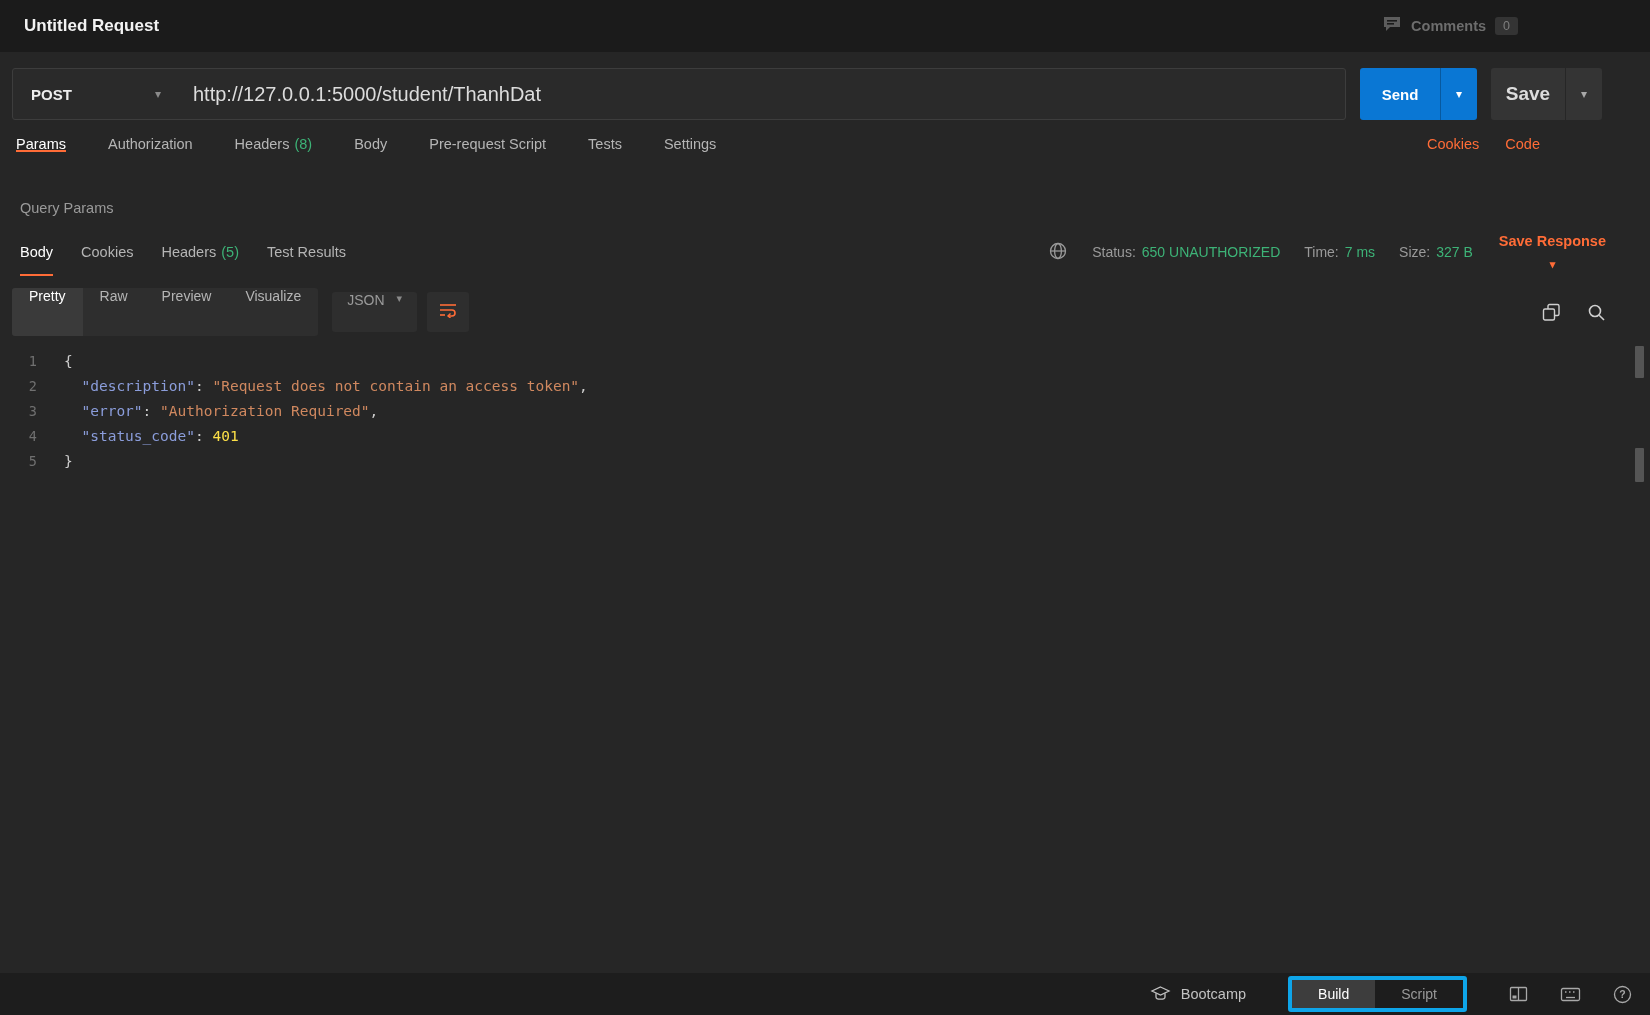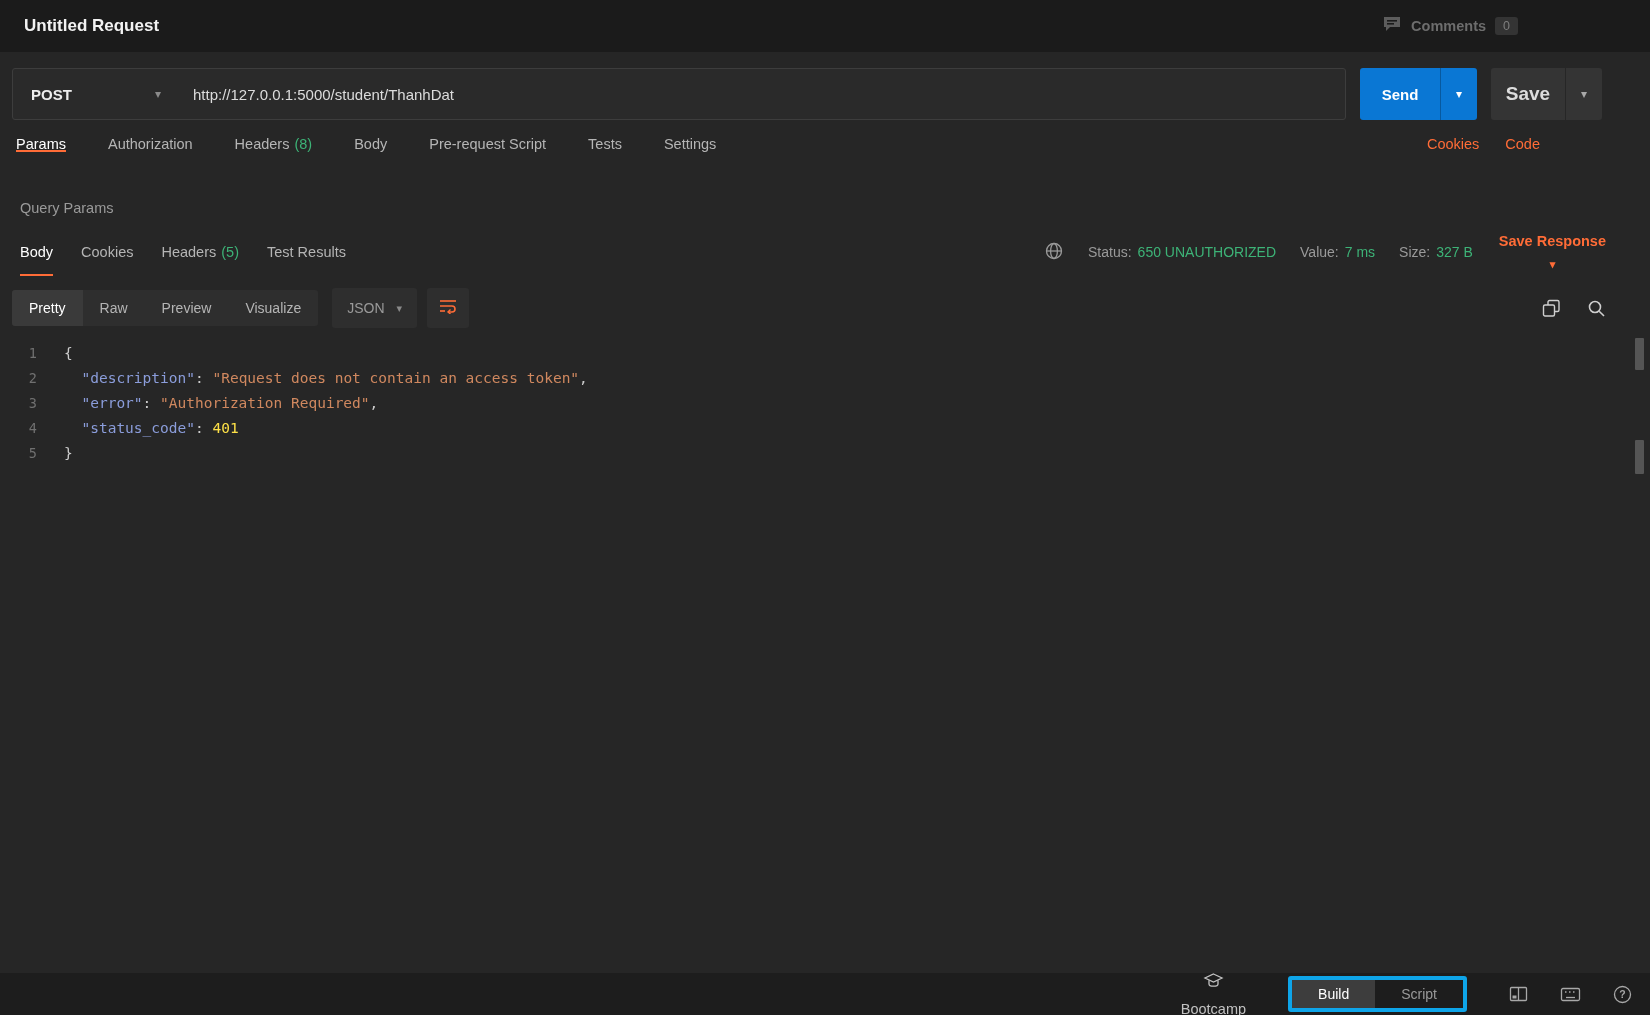--- a/index.html
+++ b/index.html
@@ -18,21 +18,21 @@
   .topbar-right{margin-left:auto; display:flex; align-items:center; gap:9px;}
   .comments-label{color:#6d6d6d; font-size:14.5px; font-weight:600;}
   .comments-badge{background:#343434; color:#7e7e7e; font-size:12.5px; padding:2px 8px; border-radius:3px;}
 
   
   .request-row{display:flex; align-items:center; padding:16px 48px 16px 12px; flex:none;}
   .url-box{flex:1; display:flex; align-items:stretch; height:52px; background:#2a2a2a; border:1px solid #3d3d3d; border-radius:3px; margin-right:14px;}
   .method-select{width:166px; display:flex; align-items:center; padding:0 18px; cursor:pointer;}
   .method-label{font-size:15px; font-weight:600; color:#ededed;}
   .method-caret{margin-left:auto; color:#8a8a8a; font-size:12px;}
-  .url-input{flex:1; background:transparent; border:none; outline:none; color:#dcdcdc; font-size:15px; font-family:"Liberation Sans", sans-serif; padding:0 14px;}
+  .url-input{flex:1; background:transparent; border:none; outline:none; color:#dcdcdc; font-size:20px; font-family:"Liberation Sans", sans-serif; padding:0 14px;}
   .btn-group{display:flex; height:52px;}
   .send-main{width:80px; background:var(--blue); color:#fff; border:none; font-size:15px; font-weight:600; border-radius:3px 0 0 3px; cursor:pointer; font-family:"Liberation Sans", sans-serif;}
   .send-caret{width:37px; background:var(--blue); border:none; border-left:1px solid rgba(0,0,0,0.25); border-radius:0 3px 3px 0; color:#fff; font-size:12px; cursor:pointer;}
   .save-group{margin-left:14px;}
   .save-main{width:74px; background:#343434; color:#dcdcdc; border:none; font-size:19px; font-weight:600; border-radius:3px 0 0 3px; cursor:pointer; font-family:"Liberation Sans", sans-serif;}
   .save-caret{width:37px; background:#343434; border:none; border-left:1px solid #262626; border-radius:0 3px 3px 0; color:#a8a8a8; font-size:12px; cursor:pointer;}
 
   
   .req-tabs{display:flex; align-items:flex-start; height:46px; padding:0 110px 0 16px; gap:42px; flex:none;}
   .tab{display:flex; align-items:center; font-size:14.5px; color:#b5b5b5; position:relative; cursor:pointer; white-space:nowrap;}
@@ -65,23 +65,23 @@
   .resp-meta{margin-left:auto; display:flex; align-items:center; gap:10px; font-size:14px;}
   .meta-group{display:flex; align-items:center; gap:6px; margin-left:14px; white-space:nowrap;}
   .meta-label{color:var(--text-dim);}
   .meta-value{color:var(--green);}
   .save-response{color:var(--accent); font-size:14.5px; font-weight:600; margin-left:16px; display:flex; align-items:center; gap:9px; cursor:pointer;flex-direction:column;}
   .save-response .caret{font-size:11px;}
 
   
   .resp-toolbar{display:flex; align-items:center; margin:12px 44px 0 12px; flex:none;}
   .view-group{display:flex; background:#2e2e2e; border-radius:3px; overflow:hidden;}
-  .vtab{padding:0 17px; height:36px; display:flex; align-items:center; font-size:14px; color:#b5b5b5; cursor:pointer;}
+  .vtab{padding:0 17px; height:48px; display:flex; font-size:14px; color:#b5b5b5; cursor:pointer;}
   .vtab.active{color:#fff; background:#3a3a3a;}
-  .format-select{margin-left:14px; background:#2e2e2e; border-radius:3px; height:40px; display:flex; align-items:center; gap:12px; padding:0 15px; color:#9a9a9a; font-size:14px; cursor:pointer;}
+  .format-select{margin-left:14px; background:#2e2e2e; border-radius:3px; height:40px; display:flex; align-items:flex-start; gap:12px; padding:0 15px; color:#9a9a9a; font-size:14px; cursor:pointer;}
   .format-select .caret{font-size:11px; color:#8a8a8a;}
   .wrap-btn{margin-left:10px; width:42px; height:40px; background:#2e2e2e; border-radius:3px; display:flex; align-items:center; justify-content:center; cursor:pointer;}
   .toolbar-right{margin-left:auto; display:flex; align-items:center; gap:26px;}
   .icon-btn{cursor:pointer; display:flex; align-items:center;}
 
   
   .code-area{position:relative; flex:1; padding:13px 0 0 0; font-family:"DejaVu Sans Mono", monospace; font-size:14.5px; line-height:25px; overflow:hidden;}
   .code-line{display:flex;}
   .ln{width:64px; flex:none; text-align:right; padding-right:27px; color:#707070; font-size:13.5px; user-select:none;}
   .lc{white-space:pre;}
@@ -90,21 +90,21 @@
   .tok-number{color:#fde047;}
   .tok-punct{color:#cccccc;}
   .code-scrollbar{position:absolute; right:6px; top:10px; width:9px; height:300px;}
   .scroll-thumb{position:absolute; left:0; width:9px; background:#555; border-radius:1px;}
   .thumb-1{top:0; height:32px;}
   .thumb-2{top:102px; height:34px;}
 
   
   .footer{height:42px; background:#1d1d1d; display:flex; align-items:center; padding:0 18px; flex:none;}
   .footer-right{margin-left:auto; display:flex; align-items:center; gap:42px;}
-  .bootcamp{display:flex; align-items:center; gap:10px; color:#c2c2c2; font-size:14.5px; cursor:pointer;flex-direction:column;}
+  .bootcamp{display:flex; align-items:center; gap:10px; color:#c2c2c2; font-size:14.5px; cursor:pointer;}
   .build-browse{display:flex; border:4px solid #0ea5e9; border-radius:3px; overflow:hidden;}
   .bb-seg{padding:6px 26px; font-size:14px; cursor:pointer;}
   .bb-build{background:#3d3d3d; color:#fff;}
   .bb-browse{color:#9a9a9a;}
   .footer-icons{display:flex; align-items:center; gap:32px;}
 </style>
 </head>
 <body>
 
 <div class="app">
@@ -196,21 +196,21 @@
             <circle cx="10" cy="10" r="7.5"></circle>
             <ellipse cx="10" cy="10" rx="3.4" ry="7.5"></ellipse>
             <line x1="2.5" y1="10" x2="17.5" y2="10"></line>
           </svg>
       </span>
       <span class="meta-group">
         <span class="meta-label">Status:</span>
         <span class="meta-value">650 UNAUTHORIZED</span>
       </span>
       <span class="meta-group">
-        <span class="meta-label">Value:</span>
+        <span class="meta-label">Time:</span>
         <span class="meta-value">7 ms</span>
       </span>
       <span class="meta-group">
         <span class="meta-label">Size:</span>
         <span class="meta-value">327 B</span>
       </span>
       <span class="save-response">
         <span>Save Response</span>
         <span class="caret">▾</span>
       </span>

